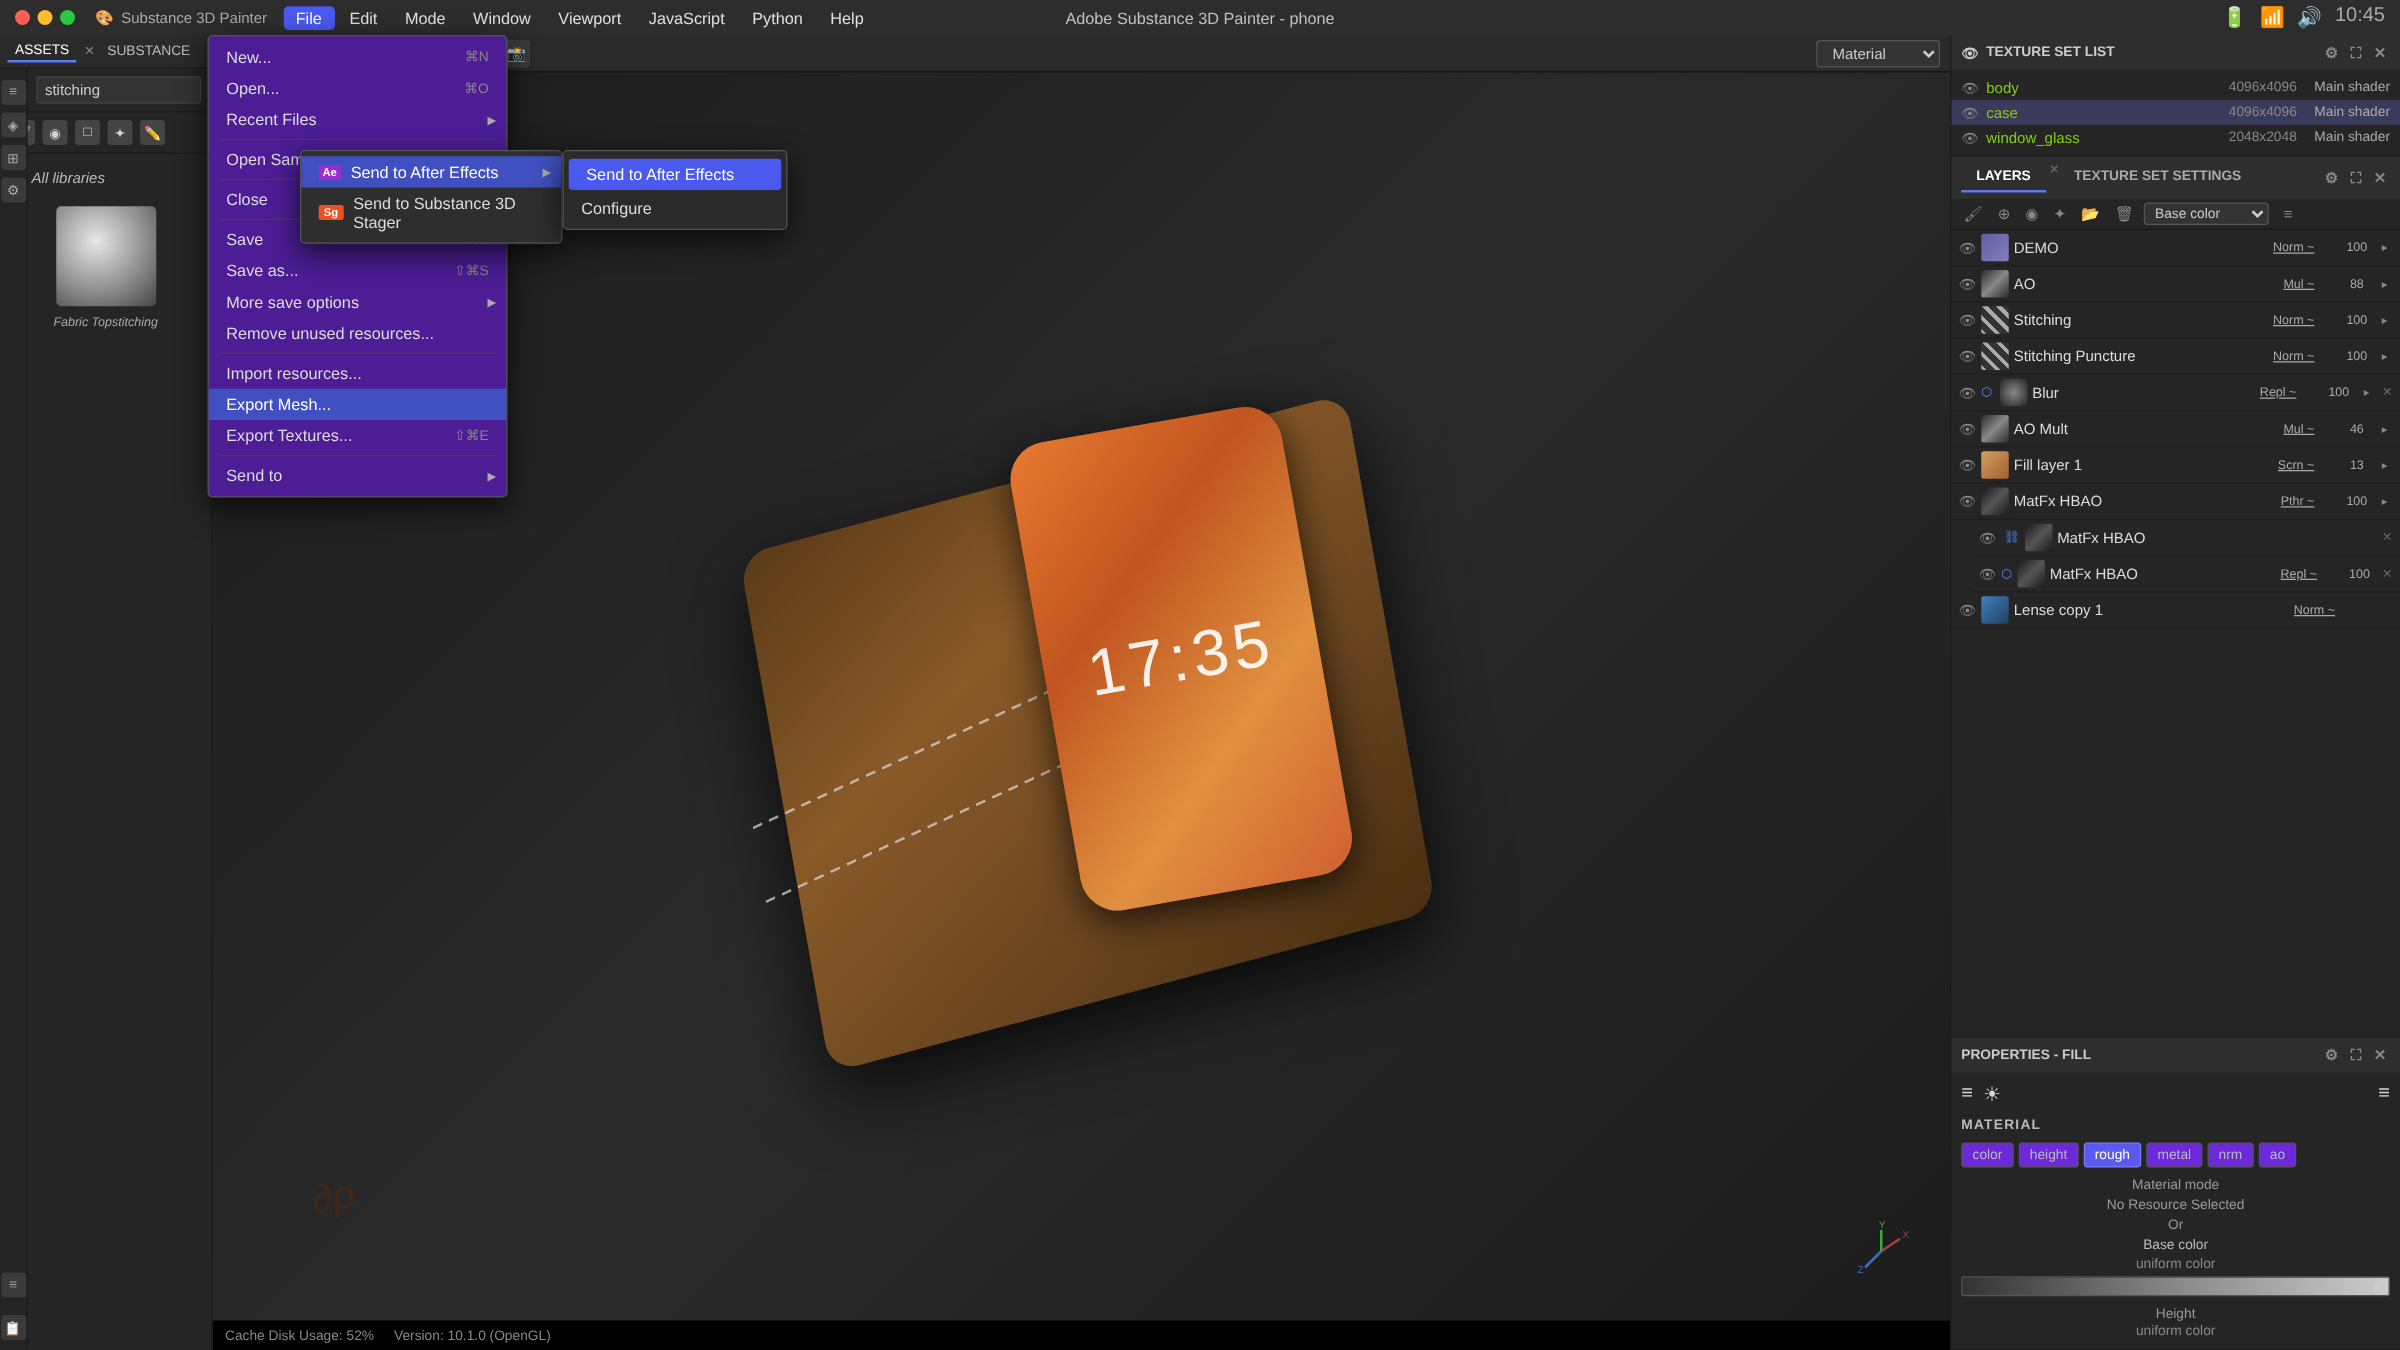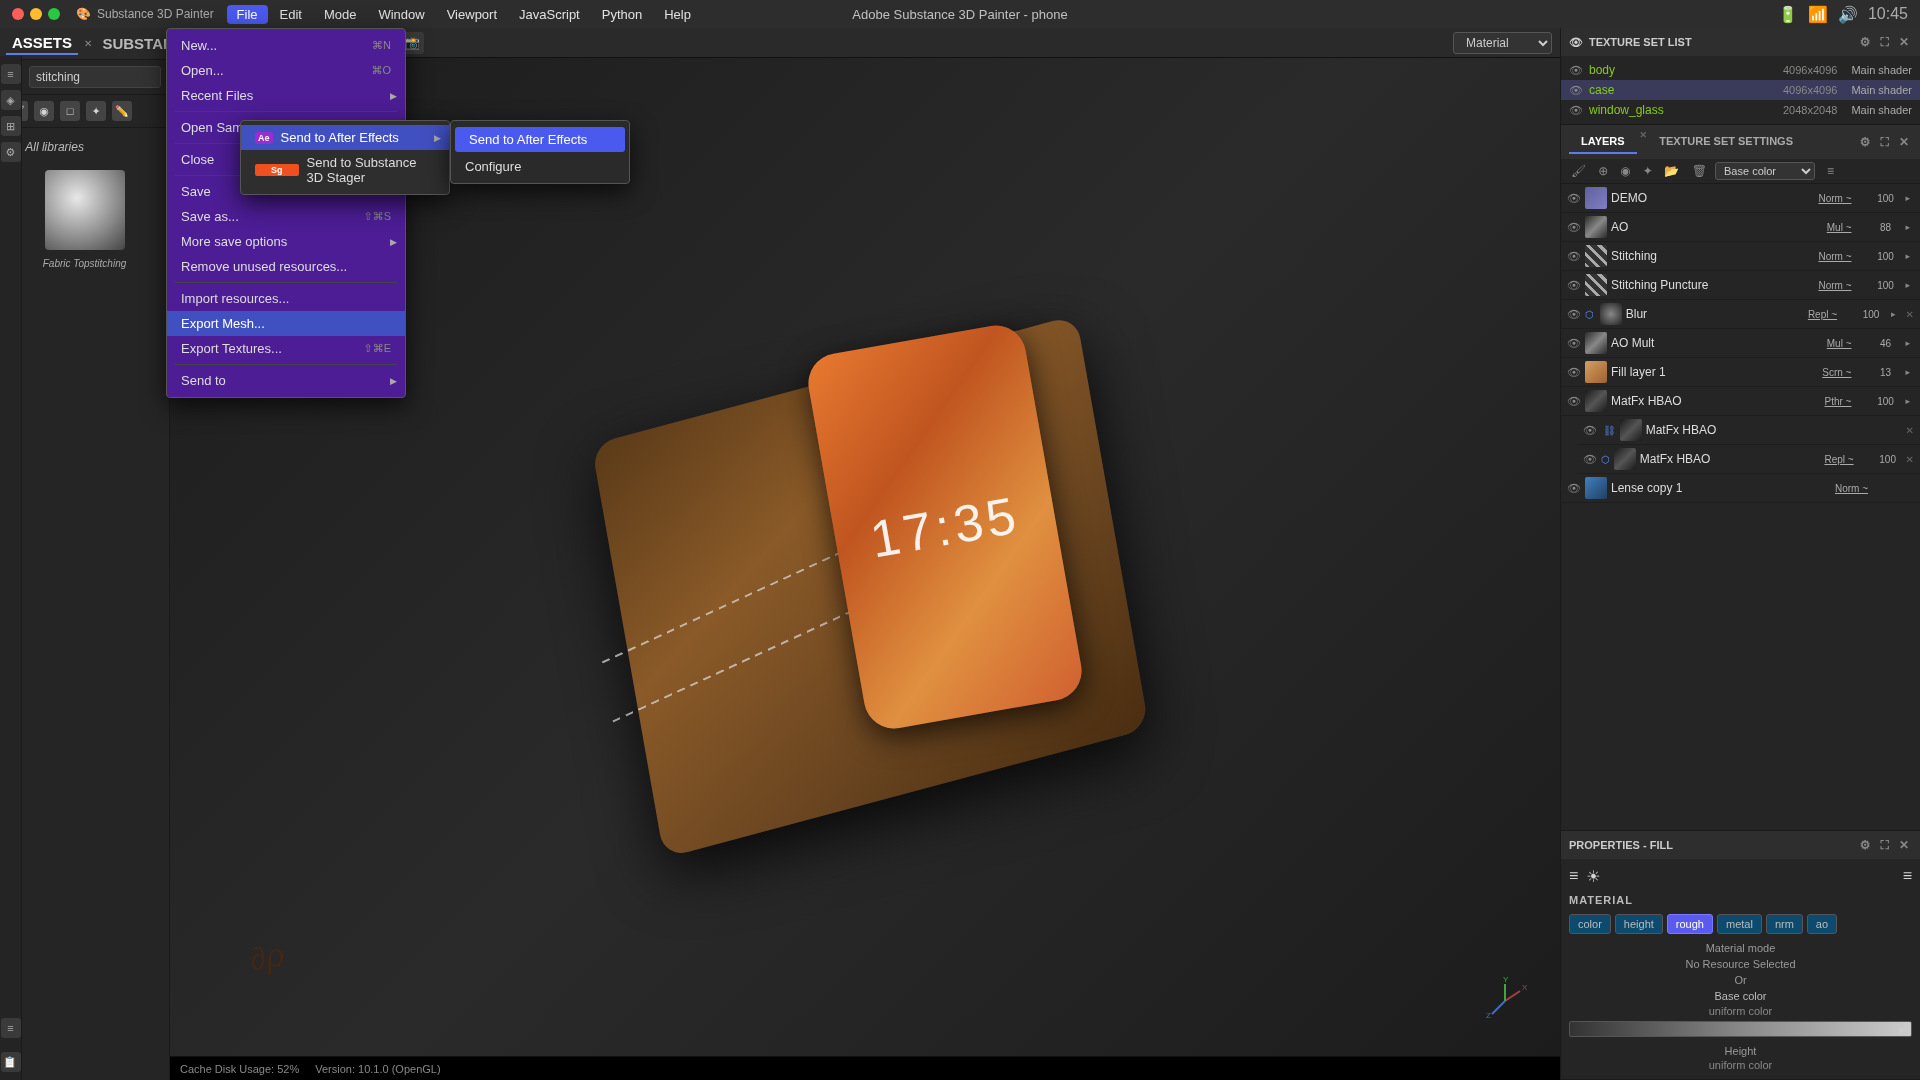--- a/index.html
+++ b/index.html
@@ -92,22 +92,22 @@
     }
     .sidebar-tabs {
       display: flex;
       align-items: center;
       padding: 4px 6px;
       background: #2a2a2a;
       border-bottom: 1px solid #1a1a1a;
       gap: 4px;
     }
     .sidebar-tab {
-      font-size: 15px;
-      font-weight: 700;
+      font-size: 11px;
+      font-weight: 400;
       color: #bbb;
       padding: 2px 6px;
       cursor: pointer;
     }
     .sidebar-tab.active { color: #fff; border-bottom: 2px solid #5b7bef; }
     .sidebar-tab-close {
       font-size: 10px;
       color: #888;
       margin-left: 2px;
       cursor: pointer;
@@ -464,21 +464,21 @@
       letter-spacing: 1px;
     }
     .material-channel-row {
       display: flex;
       gap: 4px;
       margin-bottom: 8px;
       flex-wrap: wrap;
     }
     .ch-btn {
       padding: 3px 8px;
-      background: #0c4a6e;
+      background: #6d28d9;
       border: 1px solid #555;
       border-radius: 3px;
       font-size: 11px;
       color: #bbb;
       cursor: pointer;
     }
     .ch-btn.active-rough { background: #5a5aef; border-color: #7a7aff; color: #fff; }
     .props-sub-label {
       font-size: 11px;
       color: #999;
@@ -971,21 +971,21 @@
     <span>Send to</span>
   </div>
 </div>
 
 <div class="sendto-submenu">
   <div class="menu-entry has-submenu highlighted">
     <span style="background:#9a2dcf;color:#fff;font-size:9px;padding:1px 3px;border-radius:2px;margin-right:4px;font-weight:700;">Ae</span>
     <span>Send to After Effects</span>
   </div>
   <div class="menu-entry">
-    <span style="background:#f05020;color:#fff;font-size:9px;padding:1px 16px;border-radius:2px;margin-right:4px;font-weight:700;">Sg</span>
+    <span style="background:#f05020;color:#fff;font-size:9px;padding:1px 4px;border-radius:2px;margin-right:4px;font-weight:700;">Sg</span>
     <span>Send to Substance 3D Stager</span>
   </div>
 </div>
 
 <div class="sendto-submenu-inner">
   <div class="menu-entry highlighted" style="background:#4a5aef;color:#fff;border-radius:3px;margin:2px 4px;">
     <span>Send to After Effects</span>
   </div>
   <div class="menu-entry">
     <span>Configure</span>

